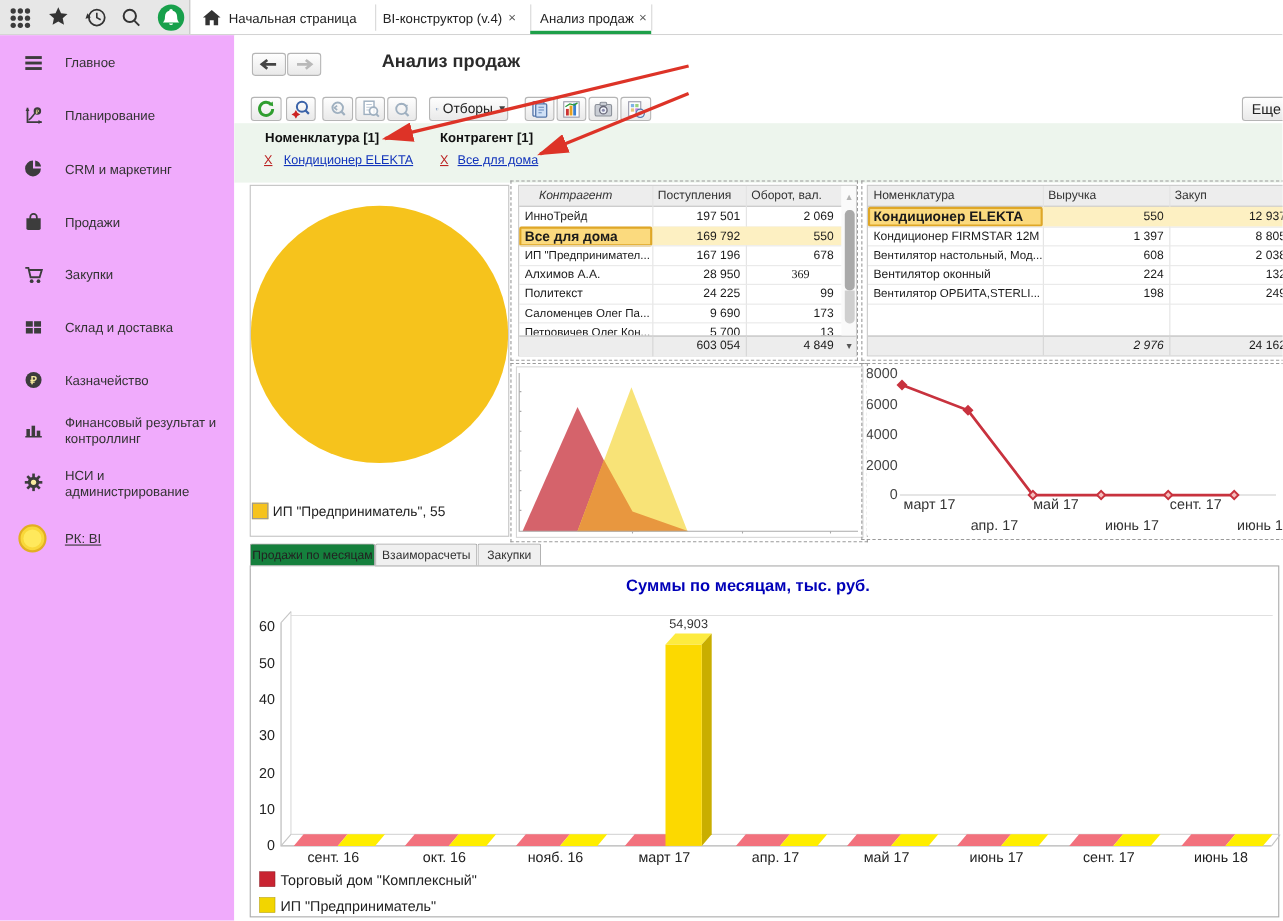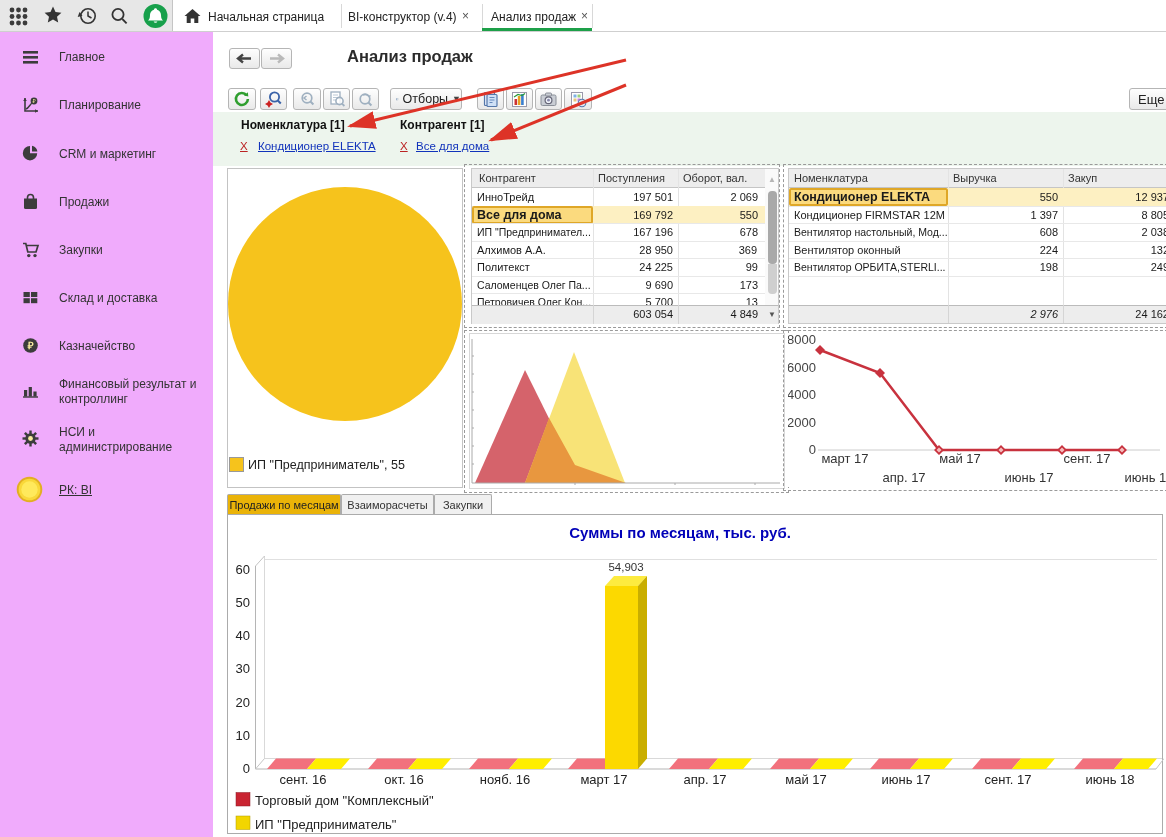--- a/index.html
+++ b/index.html
@@ -267,21 +267,21 @@
     <circle cx="117" cy="135" r="117" fill="#f6c31c"></circle>
   </svg>
   <div class="abs" style="left:1px;top:288px;width:15px;height:15px;background:#f6c31c;border:1px solid #999;"></div>
   <div class="abs" style="left:20px;top:289px;font-size:12.5px;color:#222;">ИП "Предприниматель", 55</div>
 </div>
 
 <div class="dash" style="left:464px;top:164px;width:316px;height:164px;"></div>
 <div class="abs" style="left:471px;top:168px;width:308px;height:156px;background:#fff;border:1px solid #c9c9c9;">
 
   <div class="abs th" style="left:0;top:0;width:293px;height:19px;border-bottom:1px solid #c5c5c5;"></div>
-  <div class="cell" style="left:7px;top:2.5px;color:#333;">Контрагент</div>
+  <div class="cell" style="left:18px;top:2.5px;color:#333;font-style:italic;">Контрагент</div>
   <div class="cell" style="left:126px;top:2.5px;color:#333;">Поступления</div>
   <div class="cell" style="left:211px;top:2.5px;color:#333;">Оборот, вал.</div>
   <div class="abs" style="left:121px;top:0;width:1px;height:136px;background:#e3e3e3;"></div>
   <div class="abs" style="left:206px;top:0;width:1px;height:136px;background:#e3e3e3;"></div>
 
   <div class="cell" style="left:5px;top:22px;">ИнноТрейд</div>
   <div class="cell num" style="left:121px;top:22px;width:80px;">197 501</div>
   <div class="cell num" style="left:206px;top:22px;width:80px;">2 069</div>
   <div class="abs" style="left:0;top:36.5px;width:293px;height:1px;background:#e8e8e8;"></div>
 
@@ -290,21 +290,21 @@
   <div class="cell" style="left:5px;top:38.5px;font-weight:bold;font-size:12.5px;">Все для дома</div>
   <div class="cell num" style="left:121px;top:39.5px;width:80px;padding-left:20px;">169 792</div>
   <div class="cell num" style="left:206px;top:39.5px;width:80px;">550</div>
   <div class="abs" style="left:0;top:54px;width:293px;height:1px;background:#e8e8e8;"></div>
   <div class="cell" style="left:5px;top:57px;width:115px;font-size:10.5px;">ИП "Предпринимател...</div>
   <div class="cell num" style="left:121px;top:57px;width:80px;">167 196</div>
   <div class="cell num" style="left:206px;top:57px;width:80px;">678</div>
   <div class="abs" style="left:0;top:71.5px;width:293px;height:1px;background:#e8e8e8;"></div>
   <div class="cell" style="left:5px;top:74.5px;">Алхимов А.А.</div>
   <div class="cell num" style="left:121px;top:74.5px;width:80px;">28 950</div>
-  <div class="cell num" style="left:217px;top:74.5px;width:68px;">369</div>
+  <div class="cell num" style="left:196px;top:74.5px;width:68px;font-family:Liberation Serif, serif;">369</div>
   <div class="abs" style="left:0;top:89px;width:293px;height:1px;background:#e8e8e8;"></div>
   <div class="cell" style="left:5px;top:92px;">Политекст</div>
   <div class="cell num" style="left:121px;top:92px;width:80px;">24 225</div>
   <div class="cell num" style="left:206px;top:92px;width:80px;">99</div>
   <div class="abs" style="left:0;top:106.5px;width:293px;height:1px;background:#e8e8e8;"></div>
   <div class="cell" style="left:5px;top:109.5px;width:115px;font-size:10.5px;">Саломенцев Олег Па...</div>
   <div class="cell num" style="left:121px;top:109.5px;width:80px;">9 690</div>
   <div class="cell num" style="left:206px;top:109.5px;width:80px;">173</div>
   <div class="abs" style="left:0;top:124px;width:293px;height:1px;background:#e8e8e8;"></div>
   <div class="abs" style="left:0;top:124px;width:293px;height:12px;overflow:hidden;">
@@ -403,21 +403,21 @@
       <text x="57" y="130" text-anchor="middle">март 17</text>
       <text x="172" y="130" text-anchor="middle">май 17</text>
       <text x="299" y="130" text-anchor="middle">сент. 17</text>
       <text x="116" y="149" text-anchor="middle">апр. 17</text>
       <text x="241" y="149" text-anchor="middle">июнь 17</text>
       <text x="361" y="149" text-anchor="middle">июнь 18</text>
     </g>
   </svg>
 </div>
 
-<div class="abs" style="left:227px;top:494px;width:114px;height:21px;background:#eab308;border:1px solid #ababab;border-bottom:none;border-radius:2px 2px 0 0;font-size:11px;color:#222;text-align:center;line-height:20px;">Продажи по месяцам</div>
+<div class="abs" style="left:227px;top:494px;width:114px;height:21px;background:#15803d;border:1px solid #ababab;border-bottom:none;border-radius:2px 2px 0 0;font-size:11px;color:#222;text-align:center;line-height:20px;">Продажи по месяцам</div>
 <div class="abs" style="left:341px;top:494px;width:93px;height:21px;background:#f0f0f0;border:1px solid #ababab;border-bottom:none;border-radius:2px 2px 0 0;font-size:11px;color:#333;text-align:center;line-height:20px;">Взаиморасчеты</div>
 <div class="abs" style="left:434px;top:494px;width:58px;height:21px;background:#f0f0f0;border:1px solid #ababab;border-bottom:none;border-radius:2px 2px 0 0;font-size:11px;color:#333;text-align:center;line-height:20px;">Закупки</div>
 <div class="abs" style="left:227px;top:514px;width:936px;height:320px;background:#fff;border:1px solid #ababab;"></div>
 <div class="abs" style="left:228px;top:515px;width:113px;height:2px;background:#fff;"></div>
 
 <div class="abs" style="left:450px;top:524px;width:460px;text-align:center;font-size:15px;font-weight:bold;color:#0000b8;">Суммы по месяцам, тыс. руб.</div>
 
 <svg class="abs" style="left:228px;top:515px;" width="936" height="322" viewBox="228 515 936 322">
 
   <path d="M264.5 559.5 H1157" stroke="#e0e0e0" stroke-width="1"></path>

